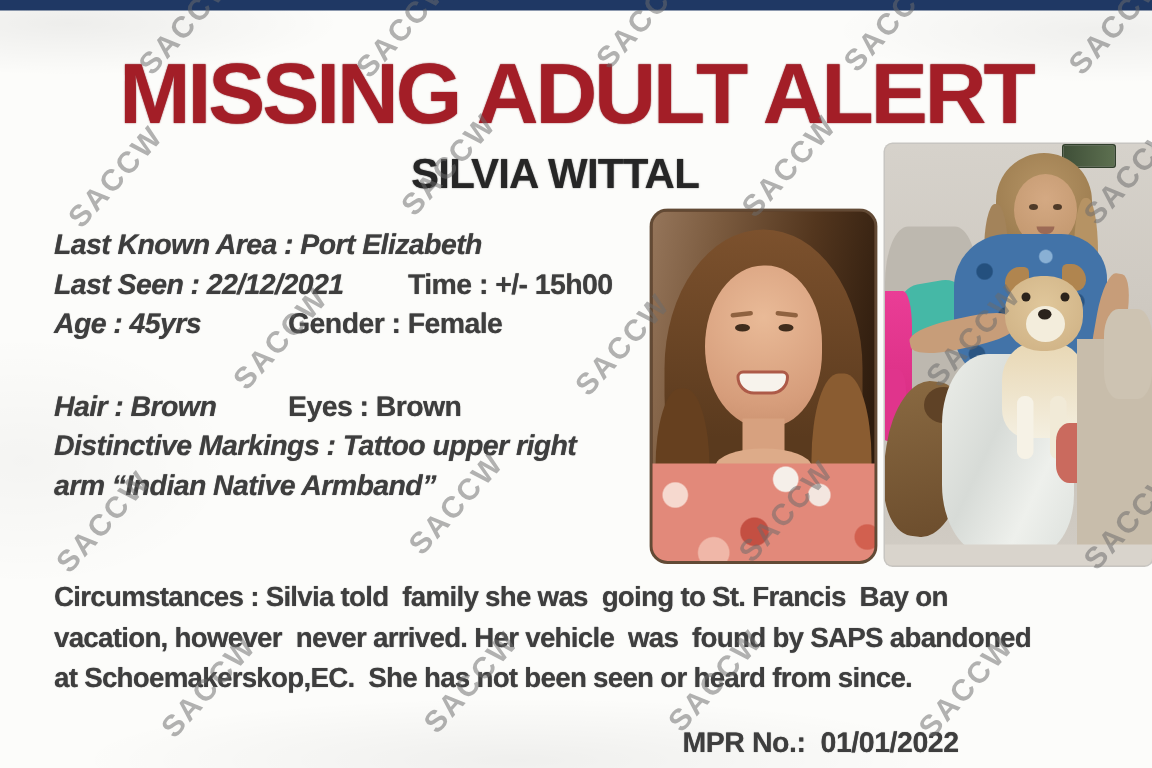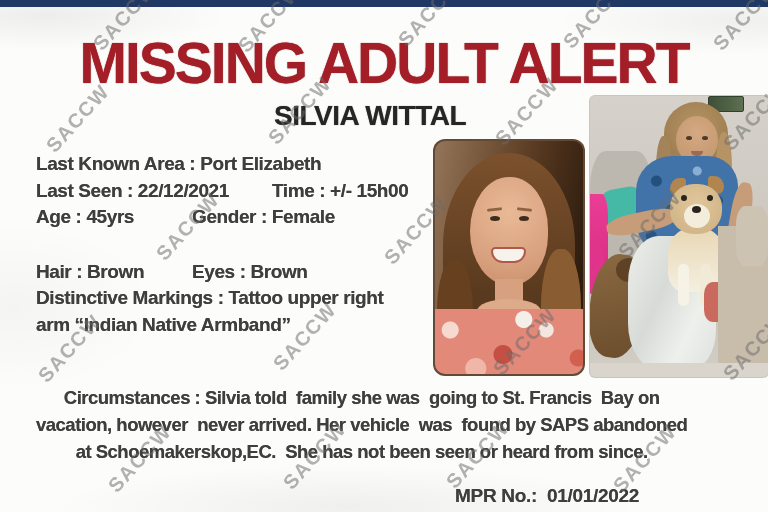--- a/index.html
+++ b/index.html
@@ -30,31 +30,31 @@
     transform:translateX(-14px);
     font-size:28px;line-height:34px;font-weight:800;letter-spacing:-.5px;
     color:#262626;text-shadow:0 0 1px rgba(40,40,40,.7);white-space:pre;
   }
   .details{
     position:absolute;left:36px;top:151px;z-index:3;
     font-size:19px;line-height:26.6px;font-weight:700;letter-spacing:-.4px;
     color:var(--text,#3e3e3e);text-shadow:0 0 .6px rgba(62,62,62,.75);
   }
   .dl{white-space:pre;}
-  .dl .c1{display:inline-block;}
+  .dl .c1{display:inline-block;font-style:italic;}
   .dl.r1 .c1{width:236px;}
   .dl.r2 .c1{width:156px;}
   .dl.r4 .c1{width:156px;margin-top:28px;}
   .dl.r5 .c1{width:160px;}
   .circ{
     position:absolute;left:36px;top:384px;z-index:3;
     font-size:18.5px;line-height:27px;font-weight:700;letter-spacing:-.5px;
     color:var(--text,#3e3e3e);text-shadow:0 0 .6px rgba(62,62,62,.75);
   }
-  .circ div{white-space:pre;text-align:center;}
+  .circ div{white-space:pre;}
   .footer{position:absolute;left:0;top:485px;width:100%;height:27px;z-index:3;
     font-size:19px;font-weight:700;letter-spacing:-.3px;color:var(--text,#3e3e3e);
     text-shadow:0 0 .6px rgba(62,62,62,.75);}
   .footer .f1{position:absolute;left:26px;top:0;white-space:pre;margin-top:28px;}
   .footer .f2{position:absolute;left:455px;top:0;white-space:pre;}
 
   
   .wm-layer{position:absolute;inset:0;z-index:40;pointer-events:none;}
   .wm{
     position:absolute;width:96px;text-align:center;transform:rotate(-48deg);

